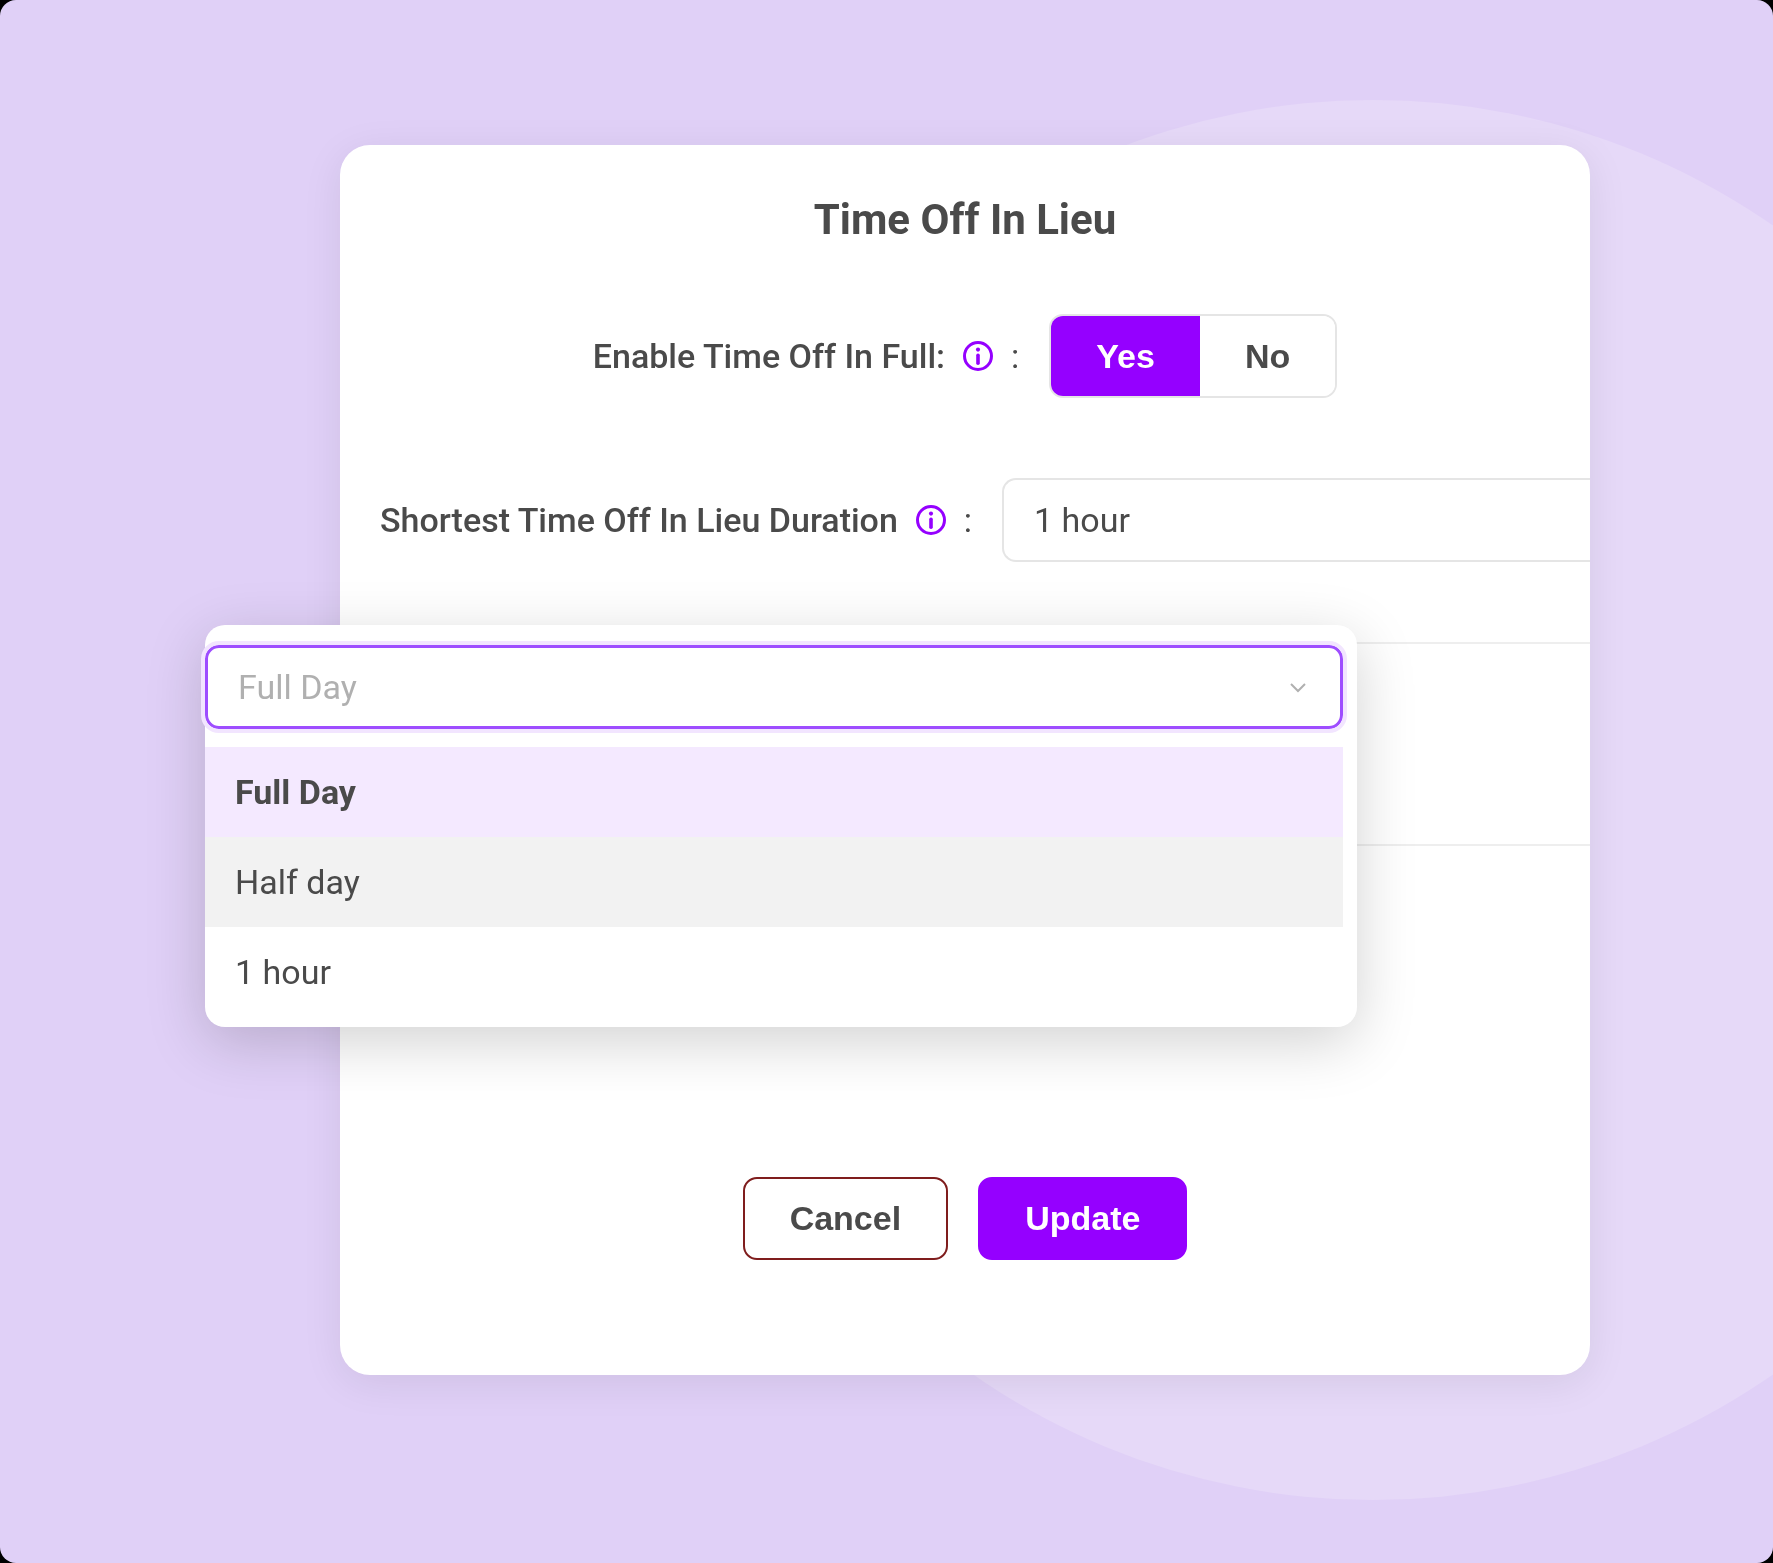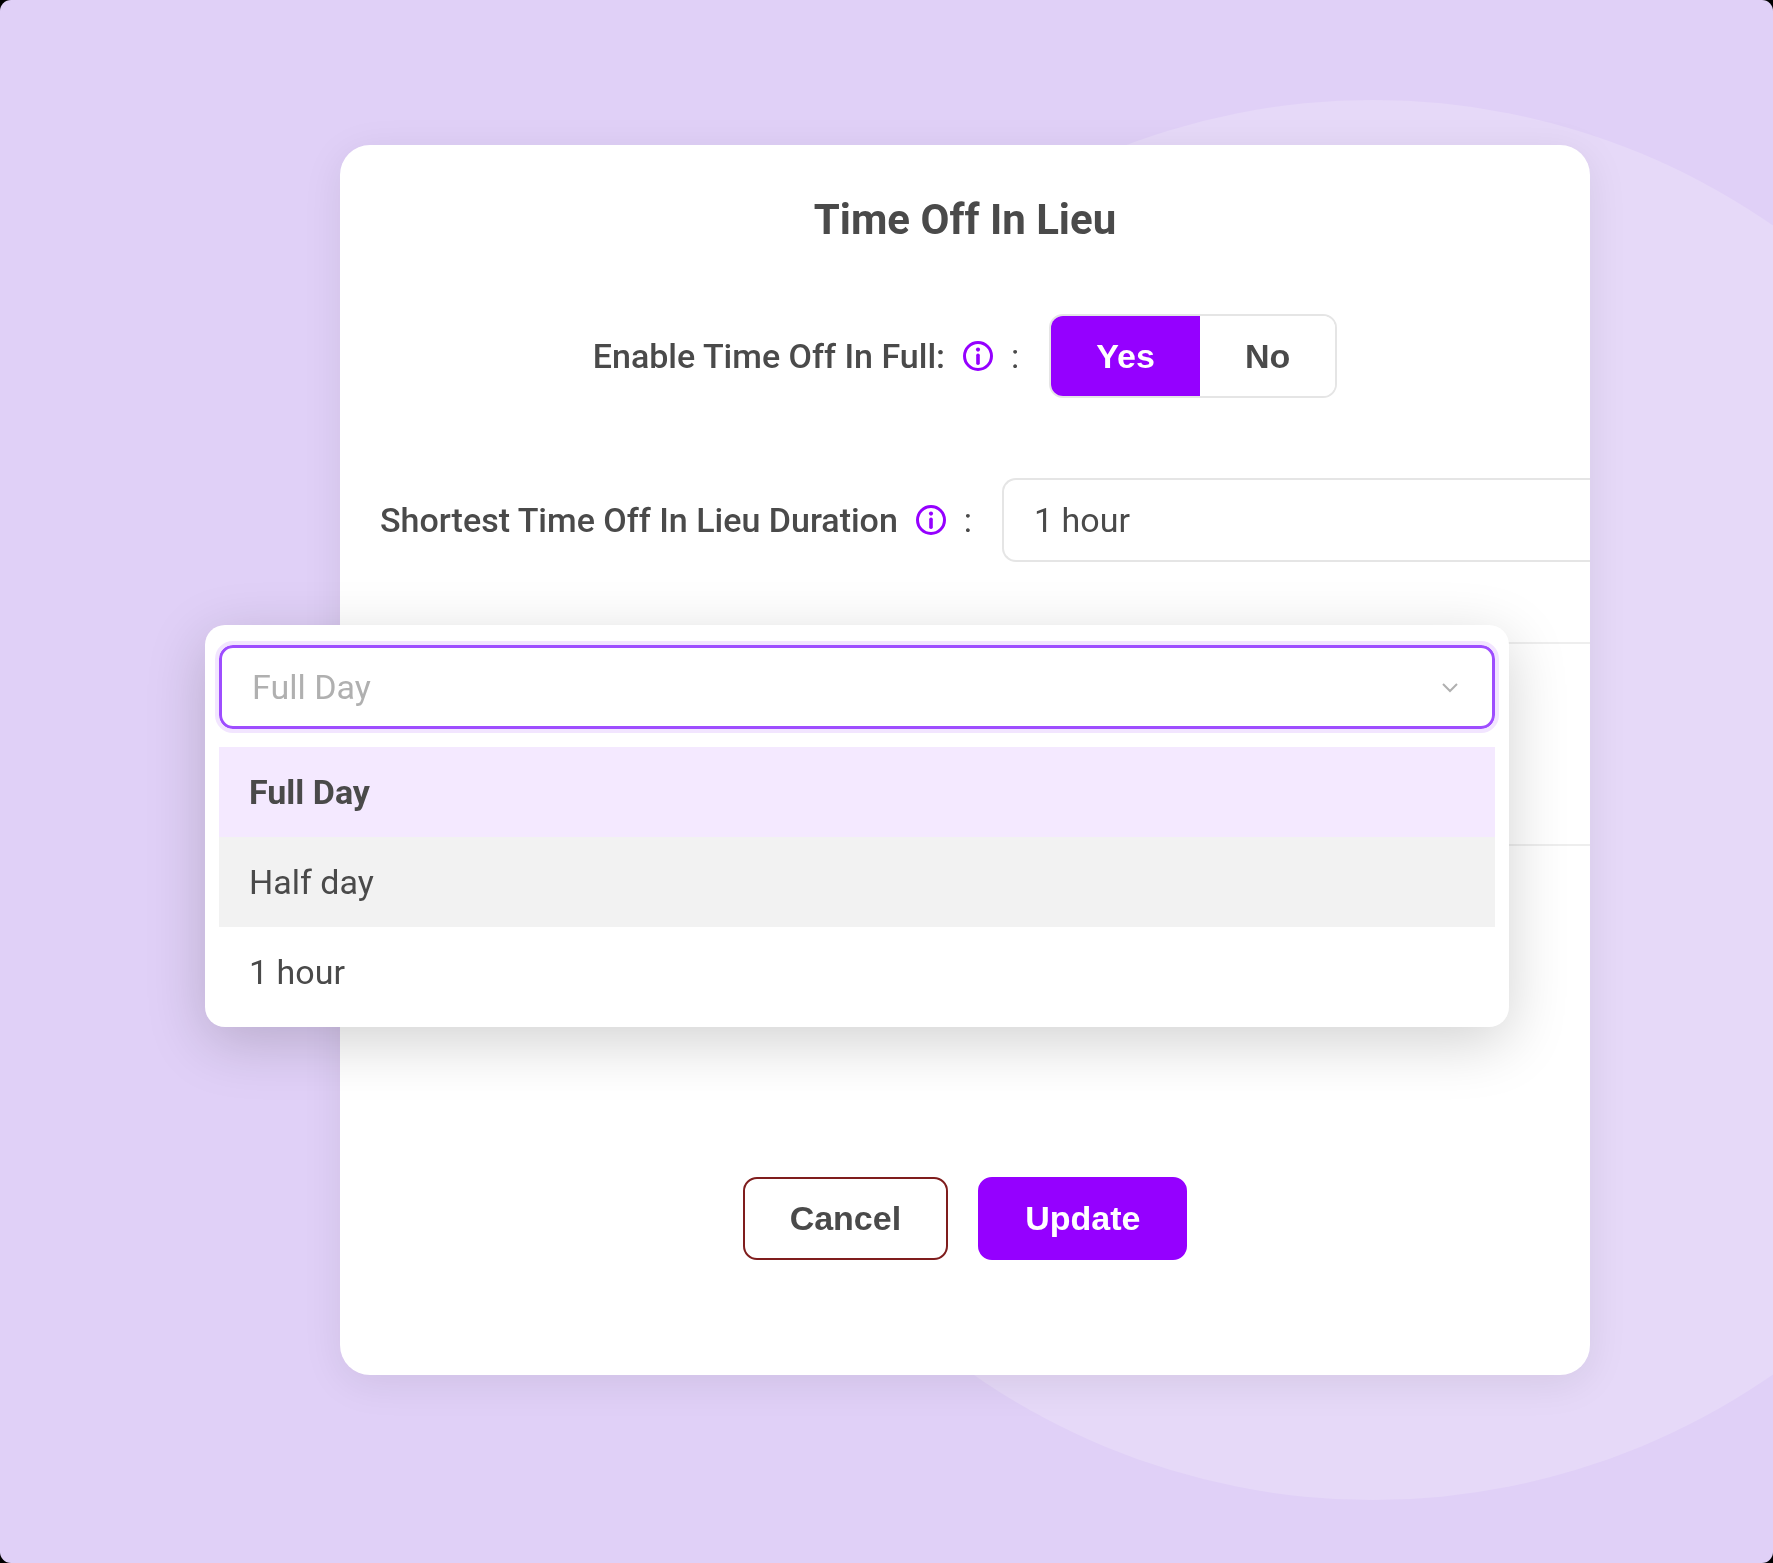--- a/index.html
+++ b/index.html
@@ -12,21 +12,21 @@
   overflow: hidden;
 }
 
 .outer-panel {
   position: absolute;
   left: 0;
   top: 0;
   width: 1773px;
   height: 1563px;
   background: #e0d0f7;
-  border-radius: 11px;
+  border-radius: 16px;
   overflow: hidden;
 }
 
 .curve-accent {
   position: absolute;
   right: -300px;
   top: 100px;
   width: 1400px;
   height: 1400px;
   background: #e6d9f8;
@@ -148,25 +148,25 @@
   background: #9500ff;
   color: #fff;
   border-color: #9500ff;
 }
 
 
 .dropdown-box {
   position: absolute;
   left: 205px;
   top: 625px;
-  width: 1304px;
+  width: 1152px;
   background: #fff;
   border-radius: 20px;
   box-shadow: 0 15px 60px rgba(0,0,0,0.18);
-  padding: 20px 14px 10px 14px;
+  padding: 20px 14px 10px 0;
 }
 
 .dropdown-select {
   border: 3px solid #9e4dff;
   border-radius: 14px;
   height: 84px;
   display: flex;
   align-items: center;
   justify-content: space-between;
   padding: 0 30px;

